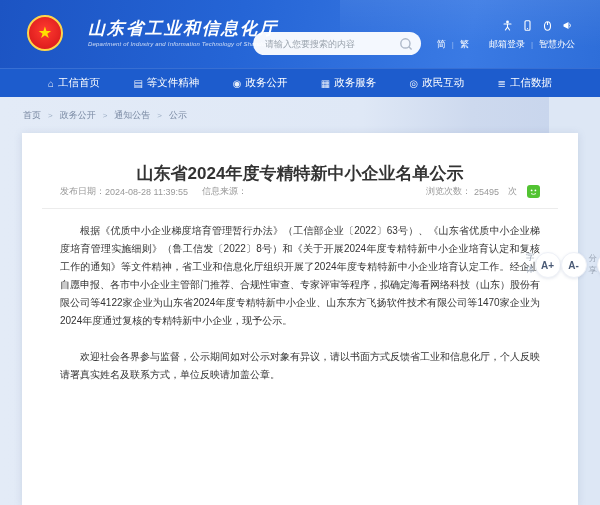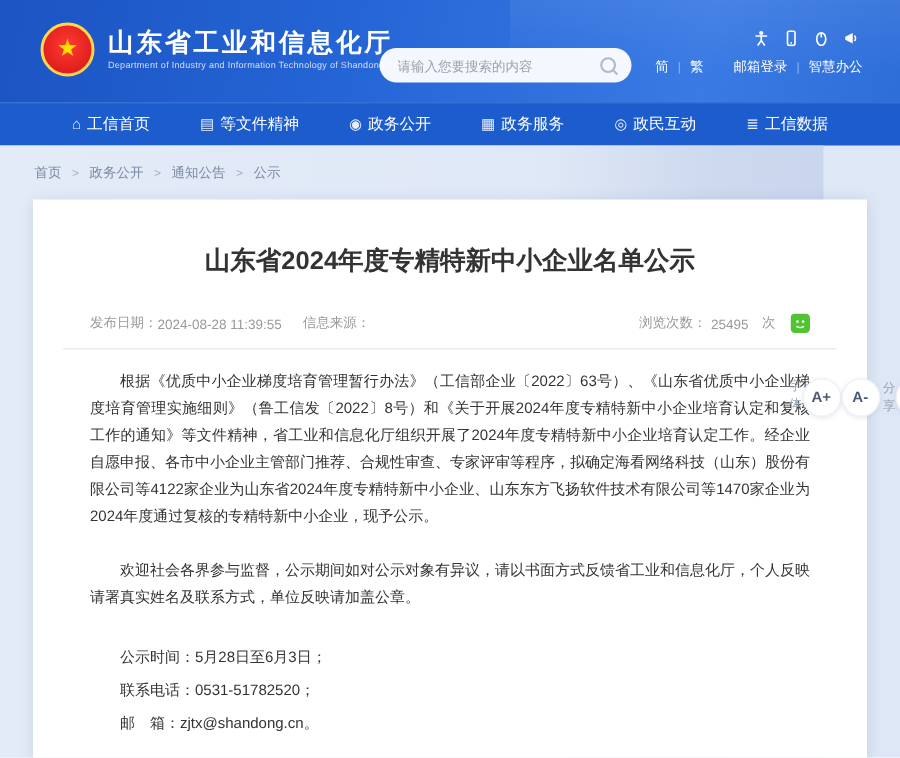--- a/index.html
+++ b/index.html
@@ -20,21 +20,21 @@
     background:linear-gradient(180deg,rgba(255,255,255,.07),rgba(255,255,255,0) 70%);
     pointer-events:none;
   }
   .brand{ position:absolute; left:27px; top:15px; display:flex; align-items:center; }
   .emblem{
     width:36px; height:36px; border-radius:50%;
     background:radial-gradient(circle at 50% 42%,#ff3b30 0%,#e01f1f 70%);
     border:2px solid #ffd54a; display:flex; align-items:center; justify-content:center;
     color:#ffde00; font-size:16px; line-height:1; flex:0 0 auto;
   }
-  .brand-text{ margin-left:9px; color:#fff; }
+  .brand-text{ margin-left:25px; color:#fff;font-style:italic; }
   .brand-name{ font-size:17px; font-weight:bold; letter-spacing:2px; line-height:20px; }
   .brand-en{ font-size:6px; color:rgba(255,255,255,.78); letter-spacing:.2px; margin-top:2px; }
 
   .search-pill{
     position:absolute; left:253px; top:32px; width:168px; height:23px;
     background:rgba(255,255,255,.95); border-radius:12px;
     display:flex; align-items:center; padding:0 8px 0 12px;
   }
   .search-pill input{
     border:none; outline:none; background:transparent; flex:1;
@@ -75,21 +75,21 @@
   .card{
     position:relative; margin-left:22px; width:556px; min-height:372px;
     background:#fff; box-shadow:0 1px 8px rgba(90,110,150,.18);
     padding:0 38px 24px 38px;
   }
   .article-title{
     text-align:center; font-size:17px; font-weight:bold; color:#333;
     padding-top:30px; line-height:22px;
   }
   .meta-row{
-    display:flex; align-items:center; margin-top:24px;
+    display:flex; align-items:center; margin-top:0;
     font-size:9px; color:#999;
   }
   .meta-row .m-gap{ width:14px; }
   .meta-views{ margin-left:auto; display:flex; align-items:center; gap:3px; }
   .meta-views .unit{ margin-left:6px; }
   .wechat-mini{
     width:13px; height:13px; margin-left:10px; cursor:pointer; flex:0 0 auto;
   }
   .divider{ border-top:1px solid #ececec; margin:10px -18px 0 -18px; }
 
@@ -231,25 +231,20 @@
       </svg>
     </div>
 
     <div class="divider" data-interactable="false"></div>
 
     <div class="body-text" data-interactable="false">
       <p data-interactable="false">根据《优质中小企业梯度培育管理暂行办法》（工信部企业〔2022〕63号）、《山东省优质中小企业梯度培育管理实施细则》（鲁工信发〔2022〕8号）和《关于开展2024年度专精特新中小企业培育认定和复核工作的通知》等文件精神，省工业和信息化厅组织开展了2024年度专精特新中小企业培育认定工作。经企业自愿申报、各市中小企业主管部门推荐、合规性审查、专家评审等程序，拟确定海看网络科技（山东）股份有限公司等4122家企业为山东省2024年度专精特新中小企业、山东东方飞扬软件技术有限公司等1470家企业为2024年度通过复核的专精特新中小企业，现予公示。</p>
       <p class="p2" data-interactable="false">欢迎社会各界参与监督，公示期间如对公示对象有异议，请以书面方式反馈省工业和信息化厅，个人反映请署真实姓名及联系方式，单位反映请加盖公章。</p>
     </div>
 
-    <div class="notice-block" data-interactable="false">
-      <div data-interactable="false">公示时间：5月28日至6月3日；</div>
-      <div data-interactable="false">联系电话：0531-51782520；</div>
-      <div data-interactable="false">邮　箱：zjtx@shandong.cn。</div>
-    </div>
 
   </div>
 
   <div class="toolbar" data-interactable="false">
     <div class="tb-label" data-interactable="false">字体</div>
     <div class="tb-circle" data-interactable="true">
       <span class="az" data-interactable="false">A+</span>
     </div>
     <div class="tb-circle" data-interactable="true">
       <span class="az" data-interactable="false">A-</span>

